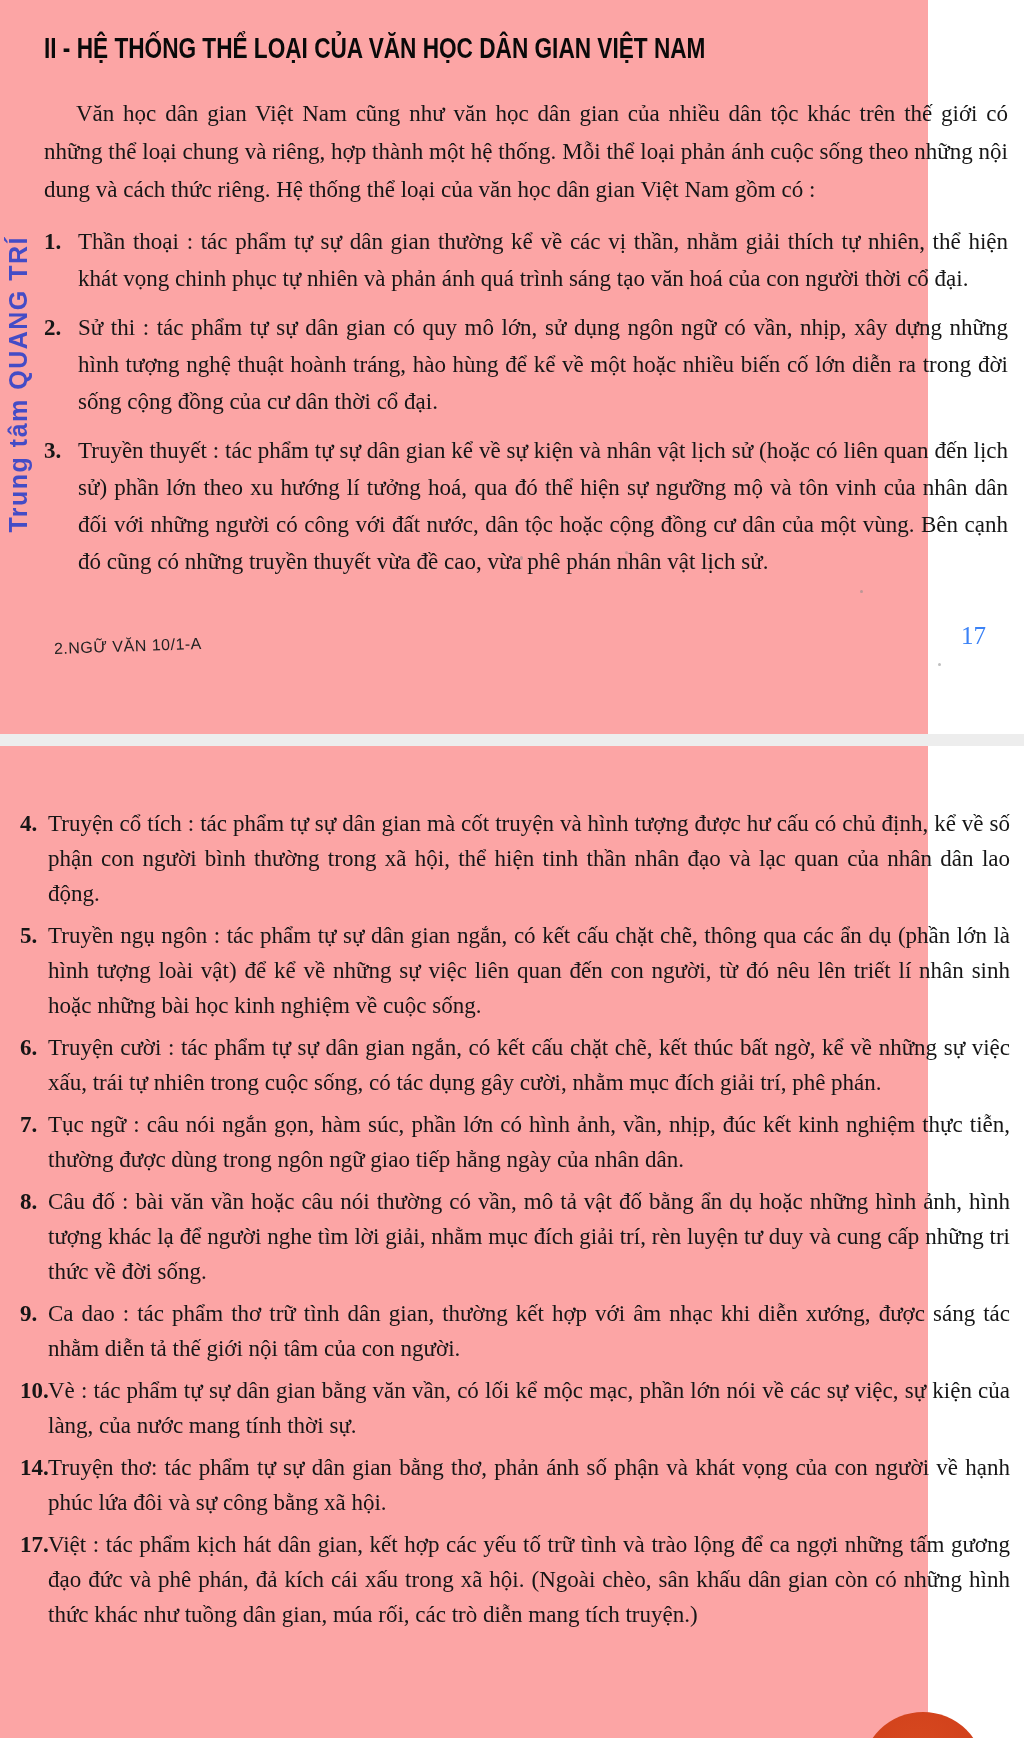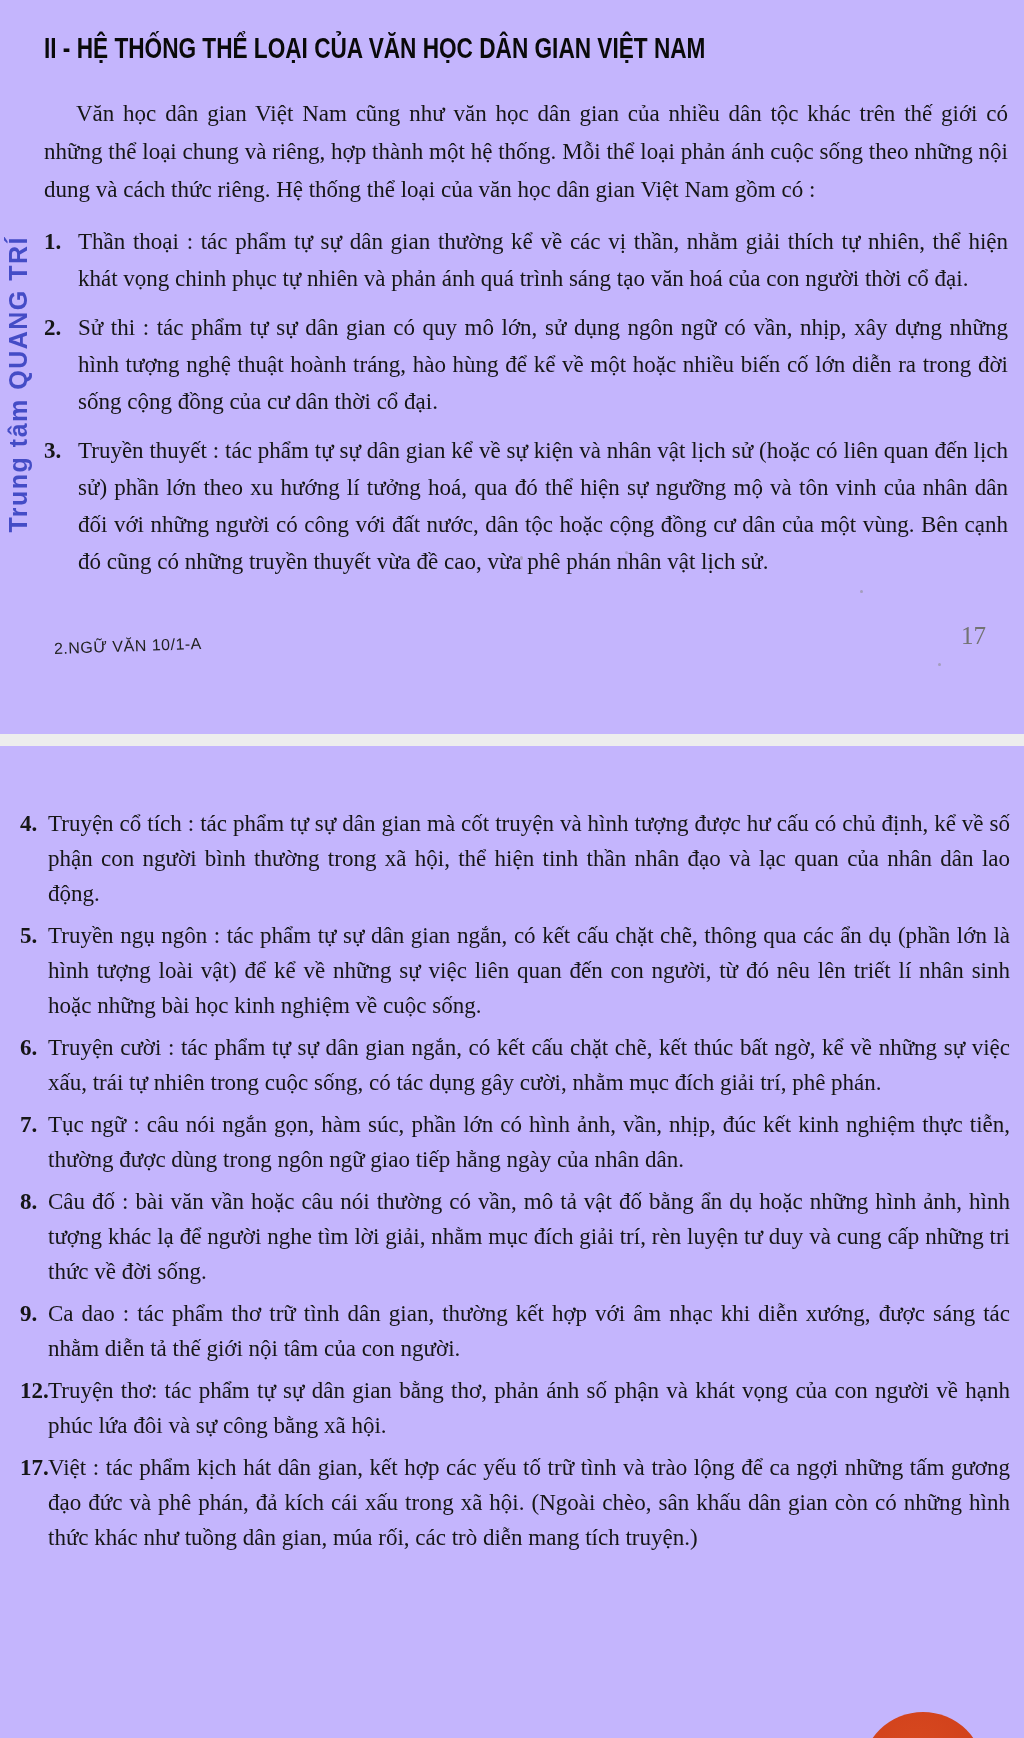--- a/index.html
+++ b/index.html
@@ -11,21 +11,21 @@
   *{box-sizing:border-box;}
   html,body{margin:0;padding:0;}
   body{
     width:1024px;height:1738px;
     background:#ffffff;
     position:relative;
     overflow:hidden;
     color:var(--ink);
     font-family:"Liberation Serif", serif;
   }
-  .scan-page{position:absolute;left:0;width:1024px;background:#c4b5fd;}
+  .scan-page{position:absolute;left:0;width:928px;background:#fca5a5;}
   .page-one{top:0;height:734px;padding:26px 16px 0 44px;}
   .page-two{top:746px;height:992px;padding:60px 14px 0 20px;}
   .page-separator{
     position:absolute;top:734px;left:0;width:1024px;height:12px;
     background:var(--separator-gray);
   }
 
   .doc-heading{
     font-family:"Liberation Sans", sans-serif;
     font-weight:700;
@@ -81,21 +81,21 @@
     font-size:16px;
     letter-spacing:0.5px;
     color:#222;
     transform:rotate(-2deg);
     transform-origin:left center;
   }
   .page-number{
     position:absolute;
     right:38px;top:622px;
     font-size:25px;
-    color:#737373;
+    color:#3b82f6;
   }
 
   .orange-circle{
     position:absolute;
     left:862px;top:1712px;
     width:122px;height:120px;
     border-radius:50%;
     background:radial-gradient(circle at 45% 40%, #d84a20 0%, var(--accent-orange) 60%, #c23a15 100%);
   }
 
@@ -160,23 +160,26 @@
       </div>
 
       <div class="genre-item">
         <span class="item-number">8.</span><b>Câu đố :</b> <span>bài văn vần hoặc câu nói thường có vần, mô tả vật đố bằng ẩn dụ hoặc những hình ảnh, hình tượng khác lạ để người nghe tìm lời giải, nhằm mục đích giải trí, rèn luyện tư duy và cung cấp những tri thức về đời sống.</span>
       </div>
 
       <div class="genre-item">
         <span class="item-number">9.</span><b>Ca dao :</b> <span>tác phẩm thơ trữ tình dân gian, thường kết hợp với âm nhạc khi diễn xướng, được sáng tác nhằm diễn tả thế giới nội tâm của con người.</span>
       </div>
 
+      <div class="genre-item">
+        <span class="item-number">10.</span><b>Vè :</b> <span>tác phẩm tự sự dân gian bằng văn vần, có lối kể mộc mạc, phần lớn nói về các sự việc, sự kiện của làng, của nước mang tính thời sự.</span>
+      </div>
 
       <div class="genre-item">
-        <span class="item-number">12.</span><b>Truyện thơ:</b> <span>tác phẩm tự sự dân gian bằng thơ, phản ánh số phận và khát vọng của con người về hạnh phúc lứa đôi và sự công bằng xã hội.</span>
+        <span class="item-number">14.</span><b>Truyện thơ:</b> <span>tác phẩm tự sự dân gian bằng thơ, phản ánh số phận và khát vọng của con người về hạnh phúc lứa đôi và sự công bằng xã hội.</span>
       </div>
 
       <div class="genre-item">
         <span class="item-number">17.</span><b>Việt :</b> <span>tác phẩm kịch hát dân gian, kết hợp các yếu tố trữ tình và trào lộng để ca ngợi những tấm gương đạo đức và phê phán, đả kích cái xấu trong xã hội. (Ngoài chèo, sân khấu dân gian còn có những hình thức khác như tuồng dân gian, múa rối, các trò diễn mang tích truyện.)</span>
       </div>
     </div>
 </div>
 
 <div class="orange-circle"></div>
 

